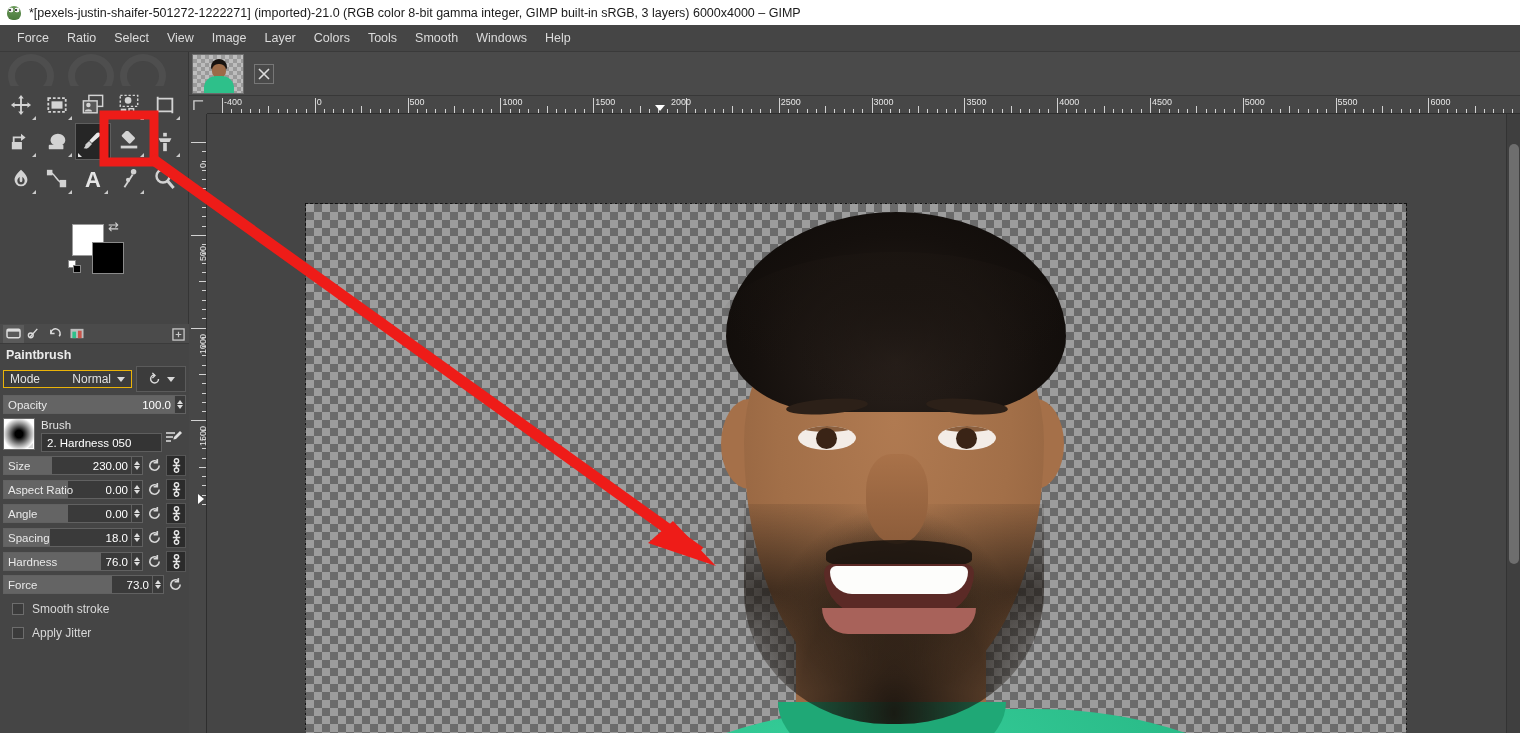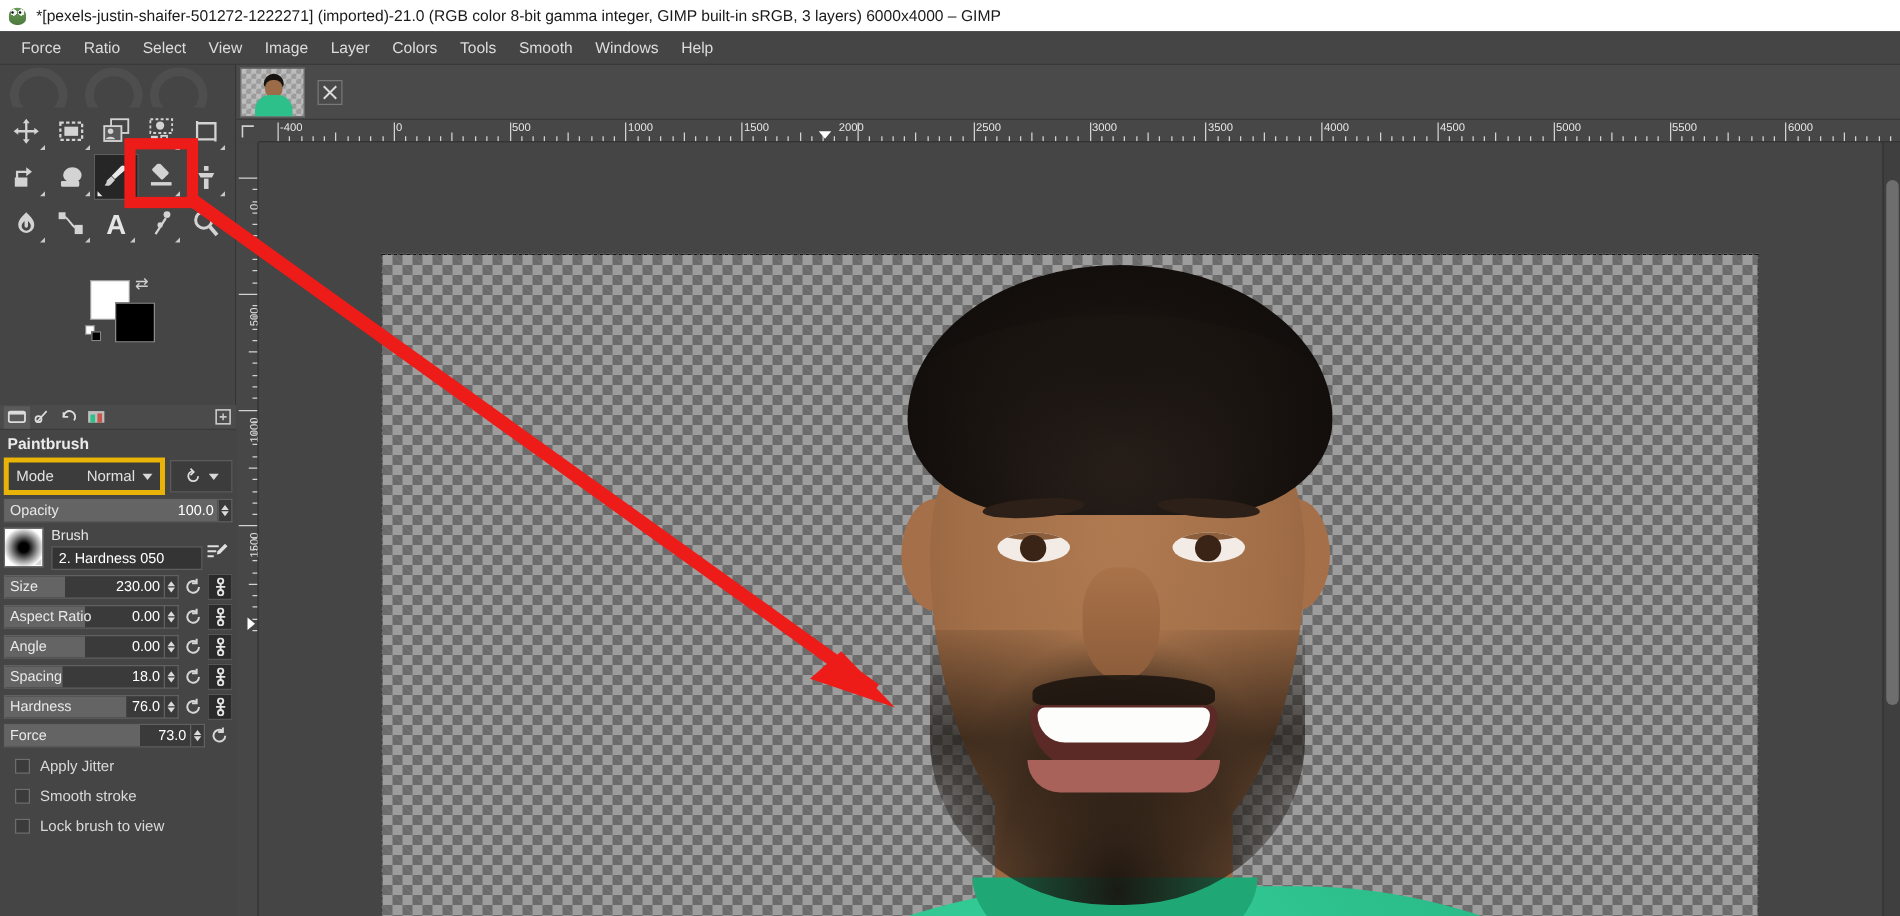--- a/index.html
+++ b/index.html
@@ -148,22 +148,22 @@
   #to-menu { position: absolute; right: 4px; top: 3px; color: #c8c8c8; }
 
   #to-title {
     font-size: 12.5px; font-weight: bold; color: #ebebeb;
     padding: 4px 0 4px 6px;
   }
 
   .row { display: flex; align-items: center; padding: 0 3px; margin-bottom: 3px; }
 
   .mode-box {
-    flex: 1 1 auto; height: 30px; background: #3c3c3c;
-    border: 4px solid #eab308;
+    flex: 1 1 auto; height: 18px; background: #3c3c3c;
+    border: 1px solid #eab308;
     display: flex; align-items: center; justify-content: flex-start;
     padding: 0 6px; color: #e0e0e0; font-size: 12px;
   }
   .mode-box .lbl { color:#e2e2e2; }
   .mode-box .val { margin-left:auto; margin-right:6px; }
   .chev { width:0;height:0;border-left:4.5px solid transparent;border-right:4.5px solid transparent;border-top:5px solid #d8d8d8; }
   .paste-box {
     width: 50px; height: 26px; margin-left: 4px;
     background: #3c3c3c; border: 1px solid #5b5b5b;
     display:flex;align-items:center;justify-content:center;gap:5px;color:#dcdcdc;
@@ -817,29 +817,25 @@
               <path d="M13 8a5 5 0 11-2-4" fill="none" stroke="#d6d6d6" stroke-width="1.7"></path>
               <path d="M11 1v4H7" fill="none" stroke="#d6d6d6" stroke-width="1.7"></path>
             </svg>
         </div>
       </div>
 
 
 
       <div class="checkrow">
         <span class="checkbox"></span>
-        <span class="ctext">Apply Jitter</span>
+        <span class="ctext">Smooth stroke</span>
       </div>
       <div class="checkrow">
         <span class="checkbox"></span>
-        <span class="ctext">Smooth stroke</span>
-      </div>
-      <div class="checkrow">
-        <span class="checkbox"></span>
-        <span class="ctext">Lock brush to view</span>
+        <span class="ctext">Apply Jitter</span>
       </div>
       <div class="checkrow">
         
         
       </div>
 
     </div>
   </div>
 
   <div id="imagewin">

